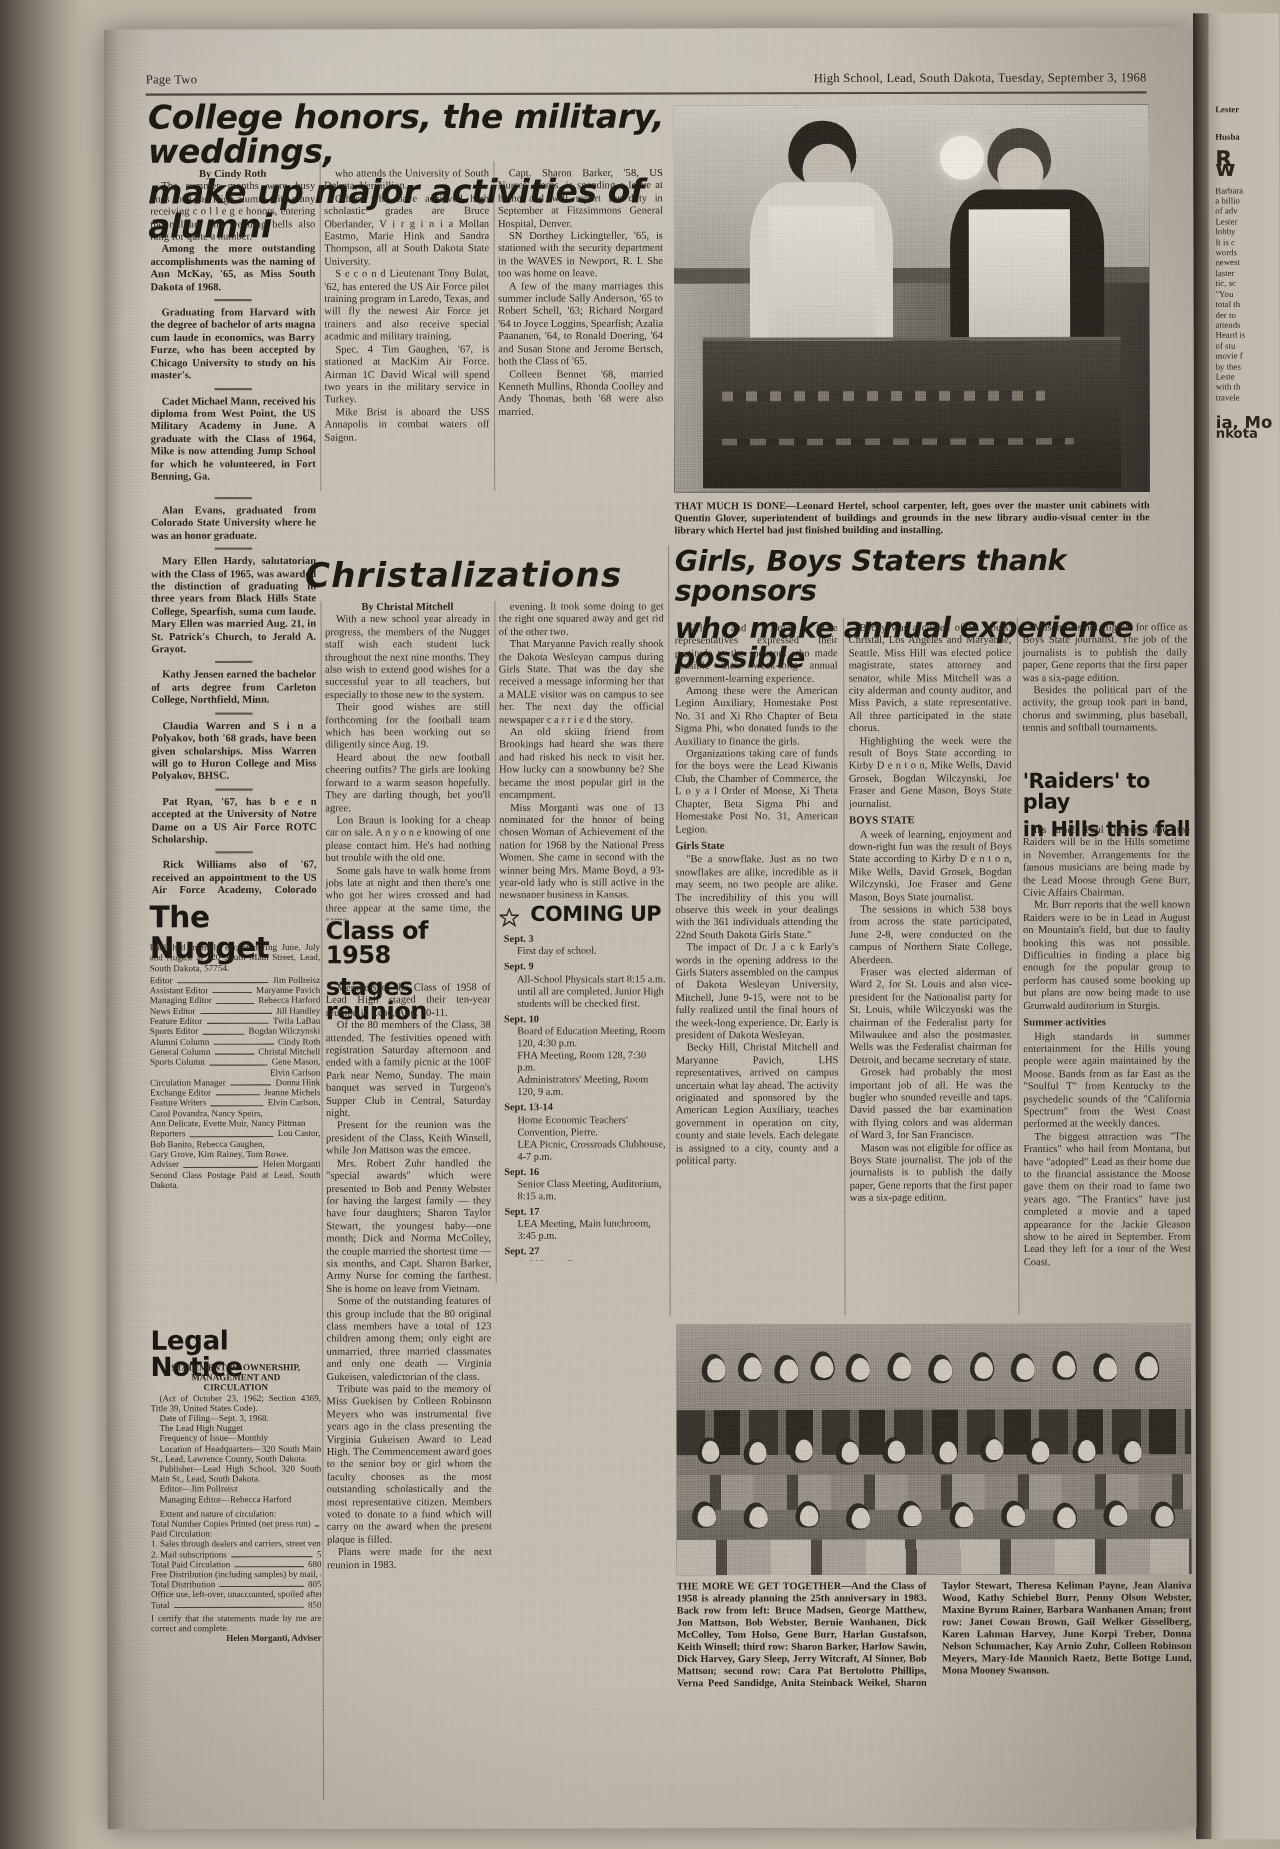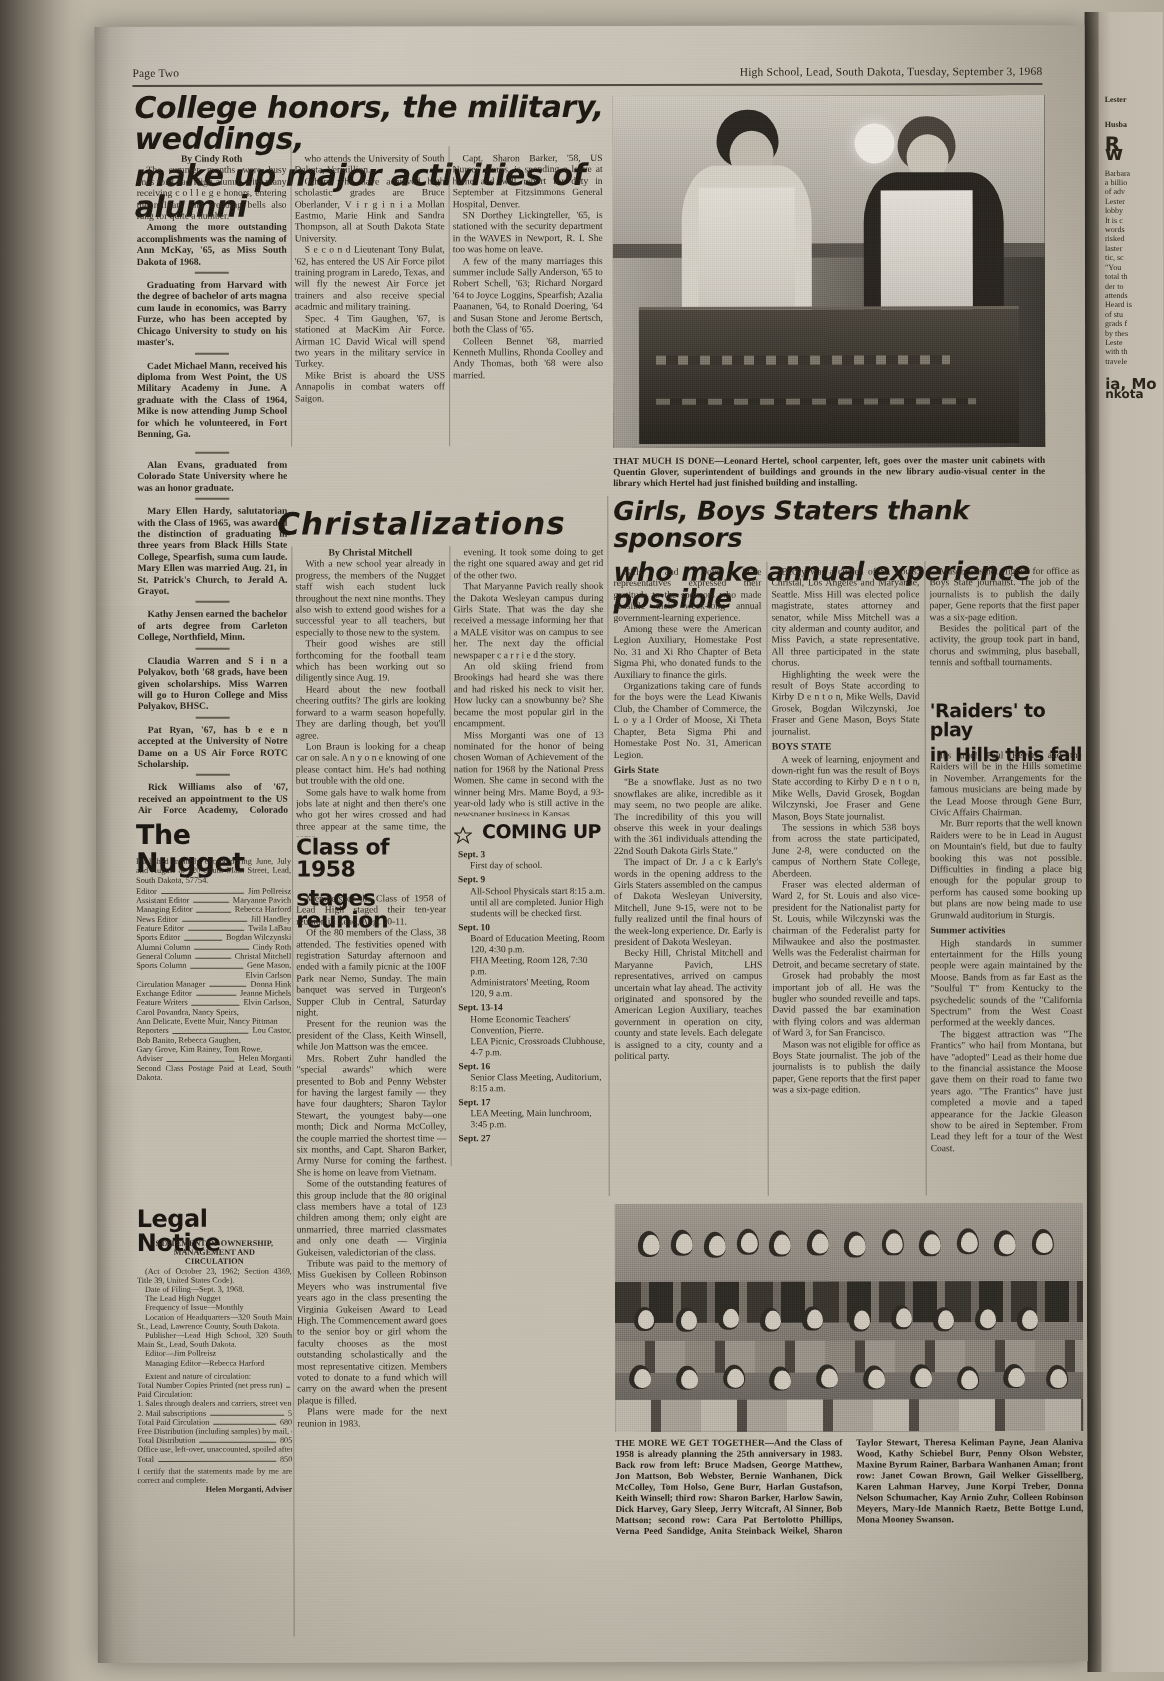--- a/index.html
+++ b/index.html
@@ -126,30 +126,30 @@
         <div style="font-family:'DejaVu Sans',sans-serif;font-weight:700;font-size:20px;">R</div>
         <div style="font-family:'DejaVu Sans',sans-serif;font-weight:700;font-size:20px;">w</div>
         <div style="height:10px"></div>
         <div>Barbara</div>
         <div>a billio</div>
         <div>of adv</div>
         <div>Lester</div>
         <div>lobby</div>
         <div>It is c</div>
         <div>words</div>
-        <div>risked</div>
+        <div>newest</div>
         <div>laster</div>
         <div>tic, sc</div>
         <div>"You</div>
         <div>total th</div>
         <div>der to</div>
         <div>attends</div>
         <div>Heard is</div>
         <div>of stu</div>
-        <div>grads f</div>
+        <div>movie f</div>
         <div>by thes</div>
         <div>Leste</div>
         <div>with th</div>
         <div>travele</div>
         <div style="height:14px"></div>
         <div style="font-family:'DejaVu Sans',sans-serif;font-weight:700;font-size:15px;">ia, Mo</div>
         <div style="font-family:'DejaVu Sans',sans-serif;font-weight:700;font-size:12px;">nkota</div>
       </div>
     </div>
   </div>

